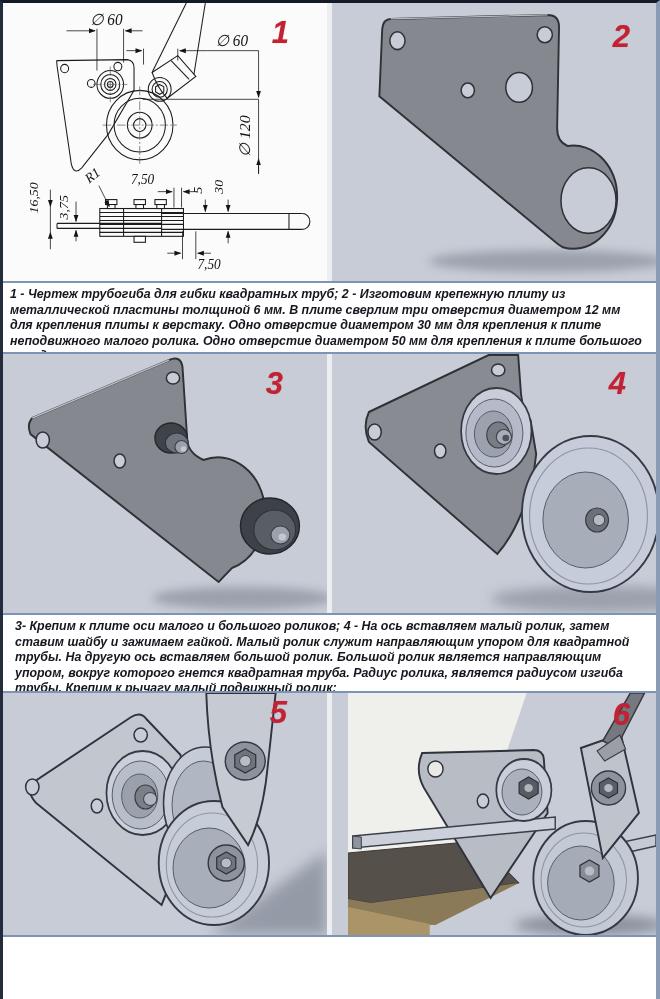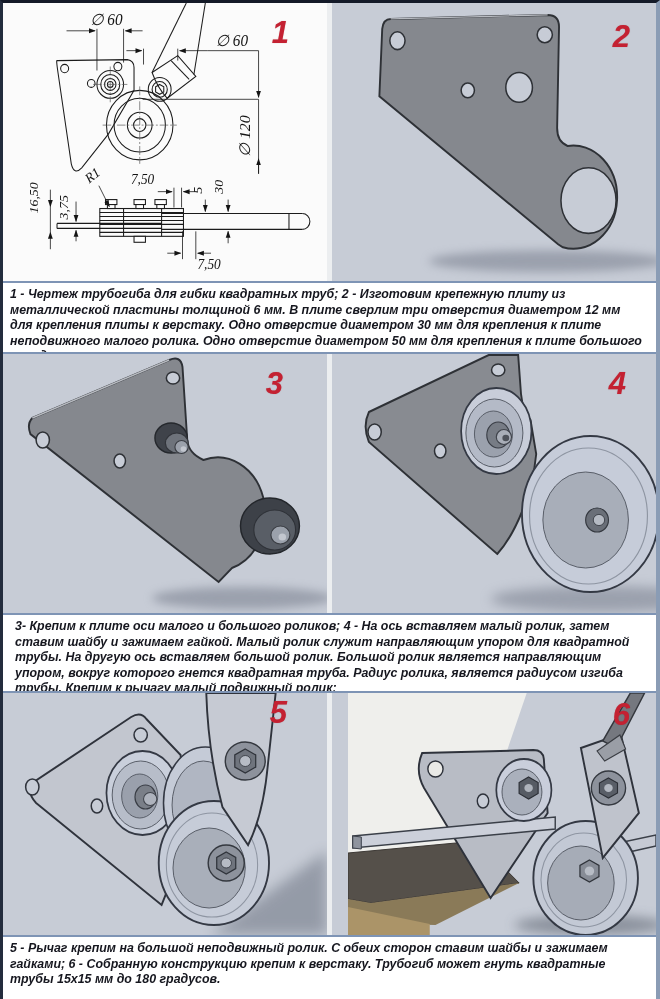--- a/index.html
+++ b/index.html
@@ -367,15 +367,14 @@
         </g>
         <g>
           <path d="M268,48 L297,0 L312,0 L282,55 Z" fill="#75787f" stroke="#34373d" stroke-width="1.5"></path>
           <path d="M262,58 L286,42 L292,56 L270,68 Z" fill="#9a9ea6" stroke="#3a3d43" stroke-width="1.2"></path>
         </g>
       </svg>
       <div class="num" style="top:4px; right:26px;">6</div>
     </div>
   </div>
 
-  <div class="caption cap3">5 - Рычаг крепим на большой неподвижный ролик. С обеих сторон ставим шайбы и зажимаем гайками; 6 - Собранную конструкцию крепим к верстаку. Трубогиб может гнуть квадратные трубы 15х15 мм до 180 градусов.</div>
 
 </div>
 
 </body></html>

